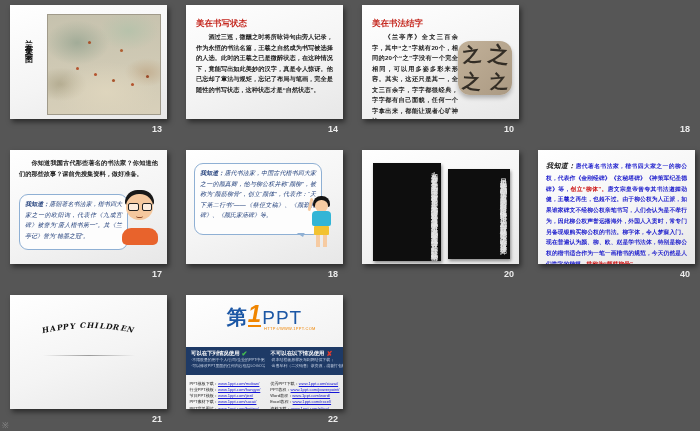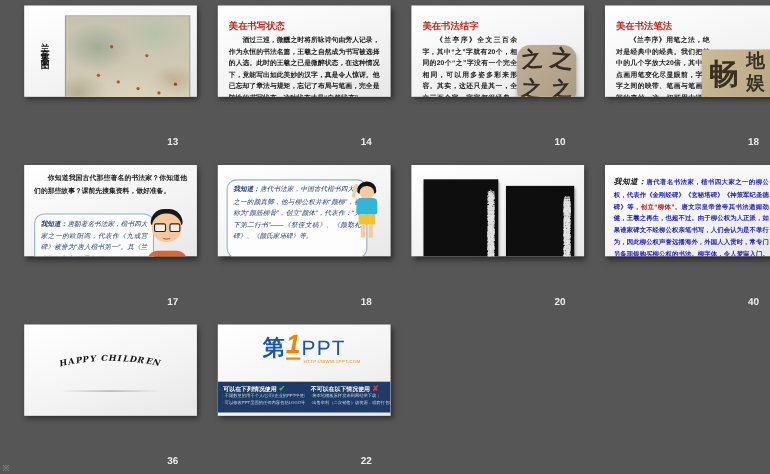--- a/index.html
+++ b/index.html
@@ -1,19 +1,19 @@
 <!DOCTYPE html>
 <html><head>
 <meta charset="utf-8">
 <style>
   html,body{margin:0;padding:0}
   body{width:700px;height:431px;background:#565656;position:relative;overflow:hidden;
        font-family:"Liberation Sans",sans-serif;}
   .cell{position:absolute;width:157px;height:132px;cursor:pointer}
-  .slide{position:absolute;left:12px;top:0;width:157px;height:83px;
+  .slide{position:absolute;left:0;top:0;width:157px;height:114px;
          background:linear-gradient(160deg,#ffffff 0%,#f4f4f4 55%,#e7e7e7 100%);
          box-shadow:2px 3px 5px rgba(0,0,0,.5);overflow:hidden}
   .num{position:absolute;top:119px;right:5px;color:#ececec;font-size:9px;font-weight:bold}
   .red-title{position:absolute;left:10px;top:13px;font-size:8.5px;font-weight:bold;color:#c4261d}
   .body-text{position:absolute;color:#1d1d1d;font-weight:600;font-size:6.2px;line-height:1.7;
              text-align:justify;text-indent:2em}
   
   .vtitle{position:absolute;left:13px;top:28px;writing-mode:vertical-rl;font-family:"DejaVu Serif",serif;
           font-weight:bold;font-size:8px;letter-spacing:4px;color:#111}
   .painting{position:absolute;left:37px;top:9px;width:112px;height:99px;border:1px solid #a09a8a;
@@ -130,31 +130,20 @@
       <span>之</span>
       <span>之</span>
       <span>之</span>
       <span>之</span>
     </div>
   </div>
   <div class="num">10</div>
 </div>
 
 <div class="cell" style="left:538px;top:5px">
-  <div class="slide">
-    <div class="red-title">美在书法笔法</div>
-    <div class="body-text" style="left:10px;top:27px;width:85px">《兰亭序》用笔之法，绝对是经典中的经典。我们把其中的几个字放大20倍，其中的点画用笔变化尽显眼前，字与字之间的映带、笔画与笔画之间的牵丝，这一切可用内涵丰富形容，那一切是极尽变化。仔细观察，其中的笔法会让人叹服叫绝。</div>
-    <div class="callig">
-      <span class="big">畅</span>
-      <span class="colm">
-        <span>地</span>
-        <span>娱</span>
-      </span>
-    </div>
-  </div>
   <div class="num">18</div>
 </div>
 
 <div class="cell" style="left:10px;top:150px">
   <div class="slide">
     <div class="body-text" style="left:9px;top:8px;width:139px;text-indent:2em">你知道我国古代那些著名的书法家？你知道他们的那些故事？课前先搜集资料，做好准备。</div>
     <div class="bubble tail-r" style="left:9px;top:44px;width:97px;height:46px">
       <span class="blead">我知道：</span><span>唐朝著名书法家，楷书四大家之一的欧阳询，代表作《九成宫碑》被誉为“唐人楷书第一”。其《兰亭记》誉为“翰墨之冠”。</span>
     </div>
     <div class="man">
@@ -204,21 +193,21 @@
     </div>
   </div>
   <div class="num">40</div>
 </div>
 
 <div class="cell" style="left:10px;top:295px">
   <div class="slide">
     <div class="arc-line" id="arc"><span style="display: inline-block; transform: translateY(4.225px) rotate(-14.3deg);">H</span><span style="display: inline-block; transform: translateY(3.025px) rotate(-12.1deg);">A</span><span style="display: inline-block; transform: translateY(2.025px) rotate(-9.9deg);">P</span><span style="display: inline-block; transform: translateY(1.225px) rotate(-7.7deg);">P</span><span style="display: inline-block; transform: translateY(0.625px) rotate(-5.5deg);">Y</span><span style="display: inline-block; transform: translateY(0.225px) rotate(-3.3deg);">&nbsp;</span><span style="display: inline-block; transform: translateY(0.025px) rotate(-1.1deg);">C</span><span style="display: inline-block; transform: translateY(0.025px) rotate(1.1deg);">H</span><span style="display: inline-block; transform: translateY(0.225px) rotate(3.3deg);">I</span><span style="display: inline-block; transform: translateY(0.625px) rotate(5.5deg);">L</span><span style="display: inline-block; transform: translateY(1.225px) rotate(7.7deg);">D</span><span style="display: inline-block; transform: translateY(2.025px) rotate(9.9deg);">R</span><span style="display: inline-block; transform: translateY(3.025px) rotate(12.1deg);">E</span><span style="display: inline-block; transform: translateY(4.225px) rotate(14.3deg);">N</span></div>
     <div class="thanks-rule"></div>
   </div>
-  <div class="num">36</div>
+  <div class="num">21</div>
 </div>
 
 <div class="cell" style="left:186px;top:295px">
   <div class="slide">
     <div class="logo-row">
       <span class="logo-di">第</span>
       <span class="logo-one">1</span>
       <span class="logo-ppt">PPT</span>
     </div>
     <div class="logo-url">HTTP://WWW.1PPT.COM</div>

